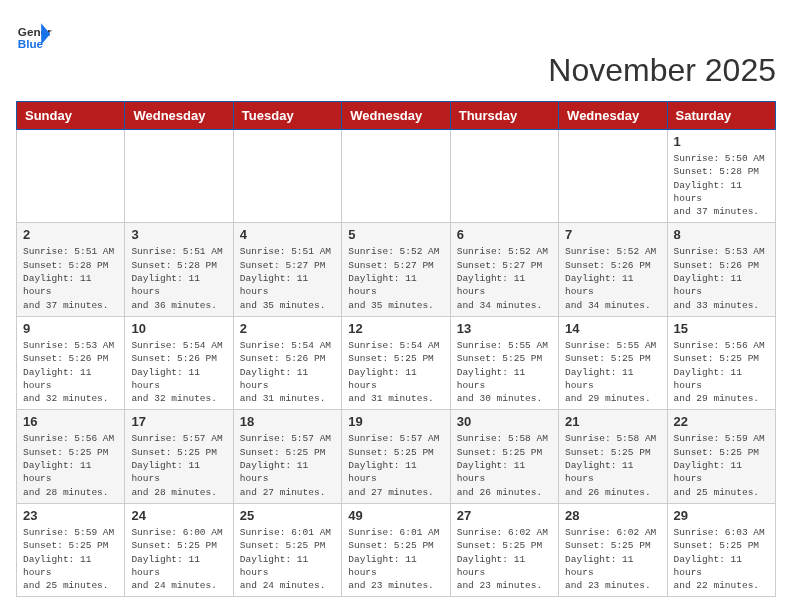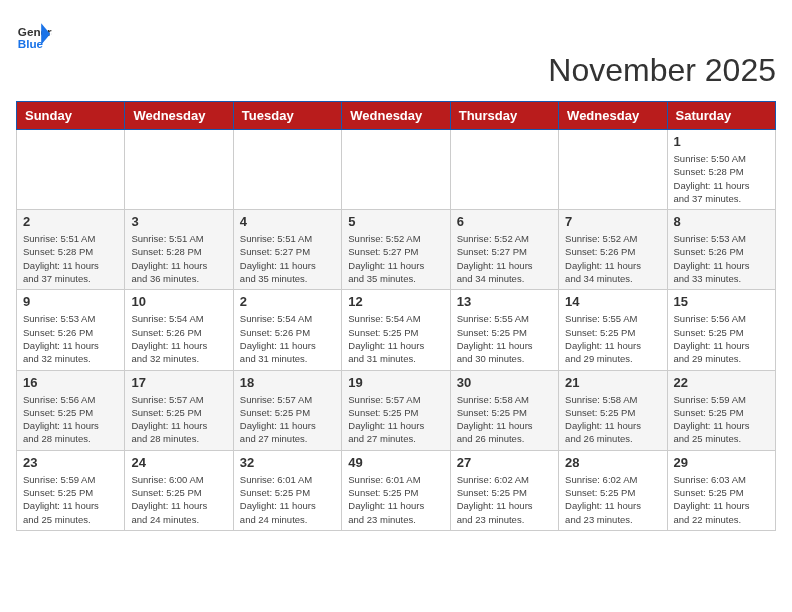--- a/index.html
+++ b/index.html
@@ -64,20 +64,21 @@
     .day-number {
       font-size: 13px;
       font-weight: bold;
       margin-bottom: 3px;
       color: #333;
     }
     .day-info {
       font-size: 9.5px;
       line-height: 1.4;
       color: #444;
+      font-family: Liberation Mono, monospace;
     }
     .empty-cell {
       background: #f9f9f9;
     }
     tr:nth-child(even) td {
       background-color: #f5f5f5;
     }
     tr:nth-child(odd) td {
       background-color: #ffffff;
     }
@@ -291,21 +292,21 @@
 and 25 minutes.</div>
         </td>
         <td>
           <div class="day-number">24</div>
           <div class="day-info" style="white-space: pre-line;">Sunrise: 6:00 AM
 Sunset: 5:25 PM
 Daylight: 11 hours
 and 24 minutes.</div>
         </td>
         <td>
-          <div class="day-number">32</div>
+          <div class="day-number">25</div>
           <div class="day-info" style="white-space: pre-line;">Sunrise: 6:01 AM
 Sunset: 5:25 PM
 Daylight: 11 hours
 and 24 minutes.</div>
         </td>
         <td>
           <div class="day-number">49</div>
           <div class="day-info" style="white-space: pre-line;">Sunrise: 6:01 AM
 Sunset: 5:25 PM
 Daylight: 11 hours

